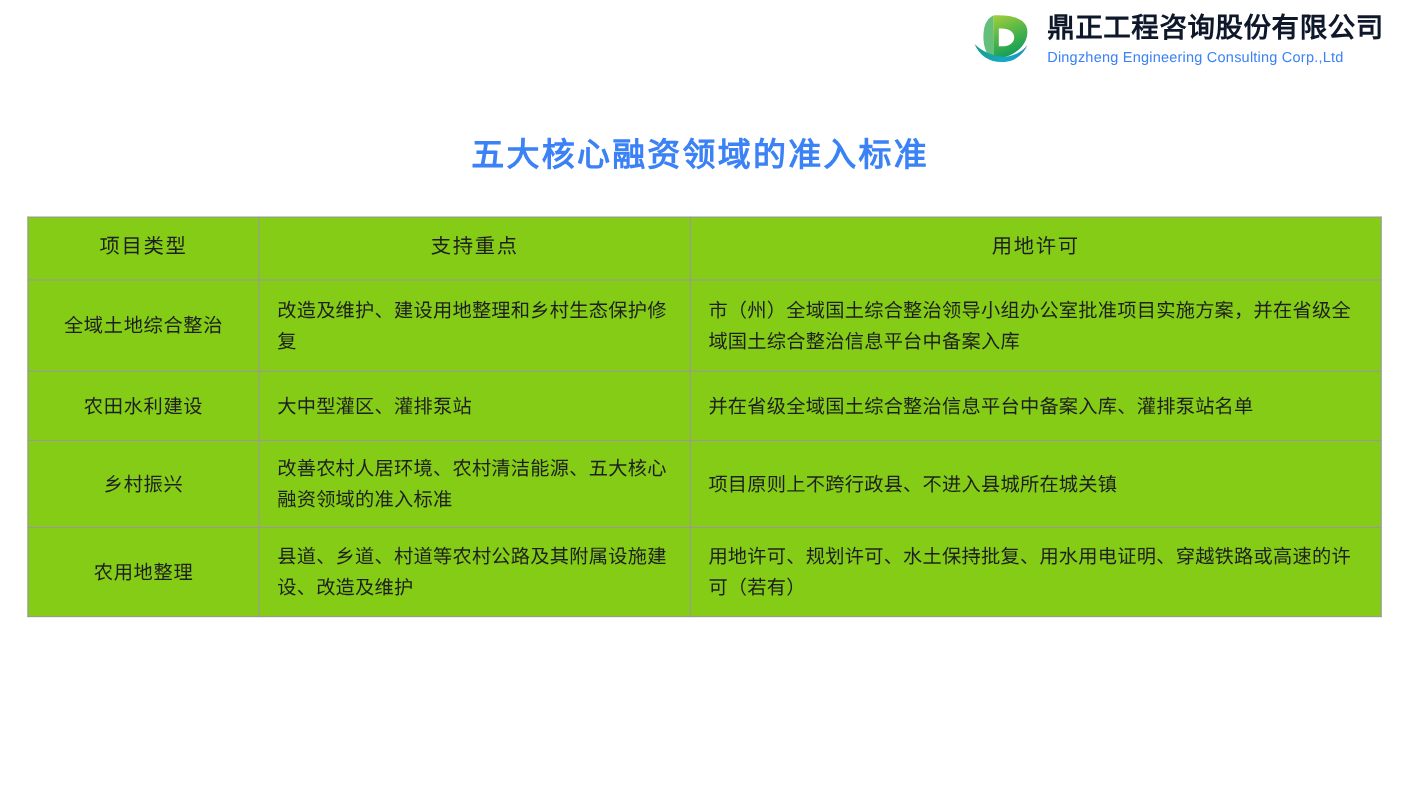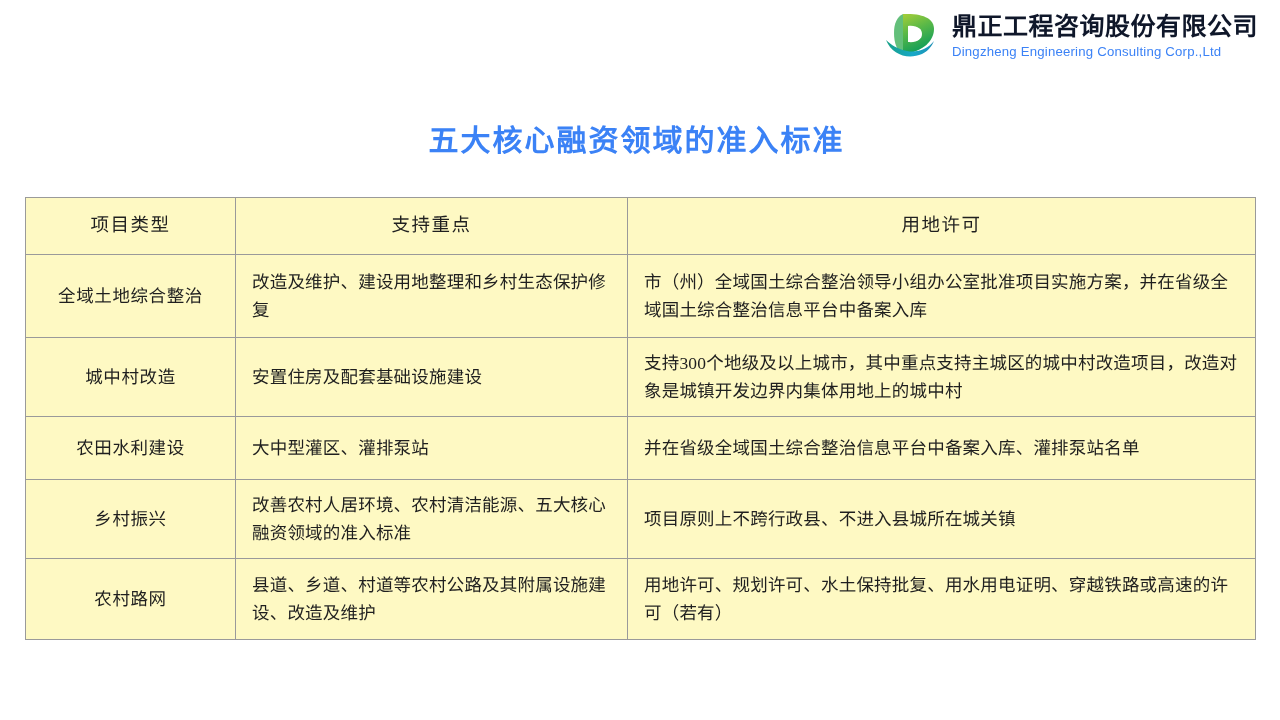--- a/index.html
+++ b/index.html
@@ -78,21 +78,21 @@
   .table-wrap {
     position: absolute;
     left: 25px;
     top: 197px;
     width: 1230px;
   }
   table.entry-table {
     width: 1230px;
     border-collapse: collapse;
     table-layout: fixed;
-    background: #fef9c3;
+    background: #84cc16;
   }
   table.entry-table col.c1 { width: 210px; }
   table.entry-table col.c2 { width: 392px; }
   table.entry-table col.c3 { width: 628px; }
 
   table.entry-table th,
   table.entry-table td {
     border: 1px solid #9a9a9a;
     vertical-align: middle;
     font-family: "Liberation Serif", "DejaVu Serif", serif;
@@ -170,35 +170,30 @@
         <th>支持重点</th>
         <th>用地许可</th>
       </tr>
     </thead>
     <tbody>
       <tr class="r1">
         <td class="type-cell">全域土地综合整治</td>
         <td class="focus-cell">改造及维护、建设用地整理和乡村生态保护修复</td>
         <td class="criteria-cell">市（州）全域国土综合整治领导小组办公室批准项目实施方案，并在省级全域国土综合整治信息平台中备案入库</td>
       </tr>
-      <tr class="r2">
-        <td class="type-cell">城中村改造</td>
-        <td class="focus-cell">安置住房及配套基础设施建设</td>
-        <td class="criteria-cell">支持300个地级及以上城市，其中重点支持主城区的城中村改造项目，改造对象是城镇开发边界内集体用地上的城中村</td>
-      </tr>
       <tr class="r3">
         <td class="type-cell">农田水利建设</td>
         <td class="focus-cell">大中型灌区、灌排泵站</td>
         <td class="criteria-cell">并在省级全域国土综合整治信息平台中备案入库、灌排泵站名单</td>
       </tr>
       <tr class="r4">
         <td class="type-cell">乡村振兴</td>
         <td class="focus-cell">改善农村人居环境、农村清洁能源、五大核心融资领域的准入标准</td>
         <td class="criteria-cell">项目原则上不跨行政县、不进入县城所在城关镇</td>
       </tr>
       <tr class="r5">
-        <td class="type-cell">农村路网</td>
+        <td class="type-cell">农用地整理</td>
         <td class="focus-cell">县道、乡道、村道等农村公路及其附属设施建设、改造及维护</td>
         <td class="criteria-cell">用地许可、规划许可、水土保持批复、用水用电证明、穿越铁路或高速的许可（若有）</td>
       </tr>
     </tbody>
   </table>
 </div>
 
 </body></html>

